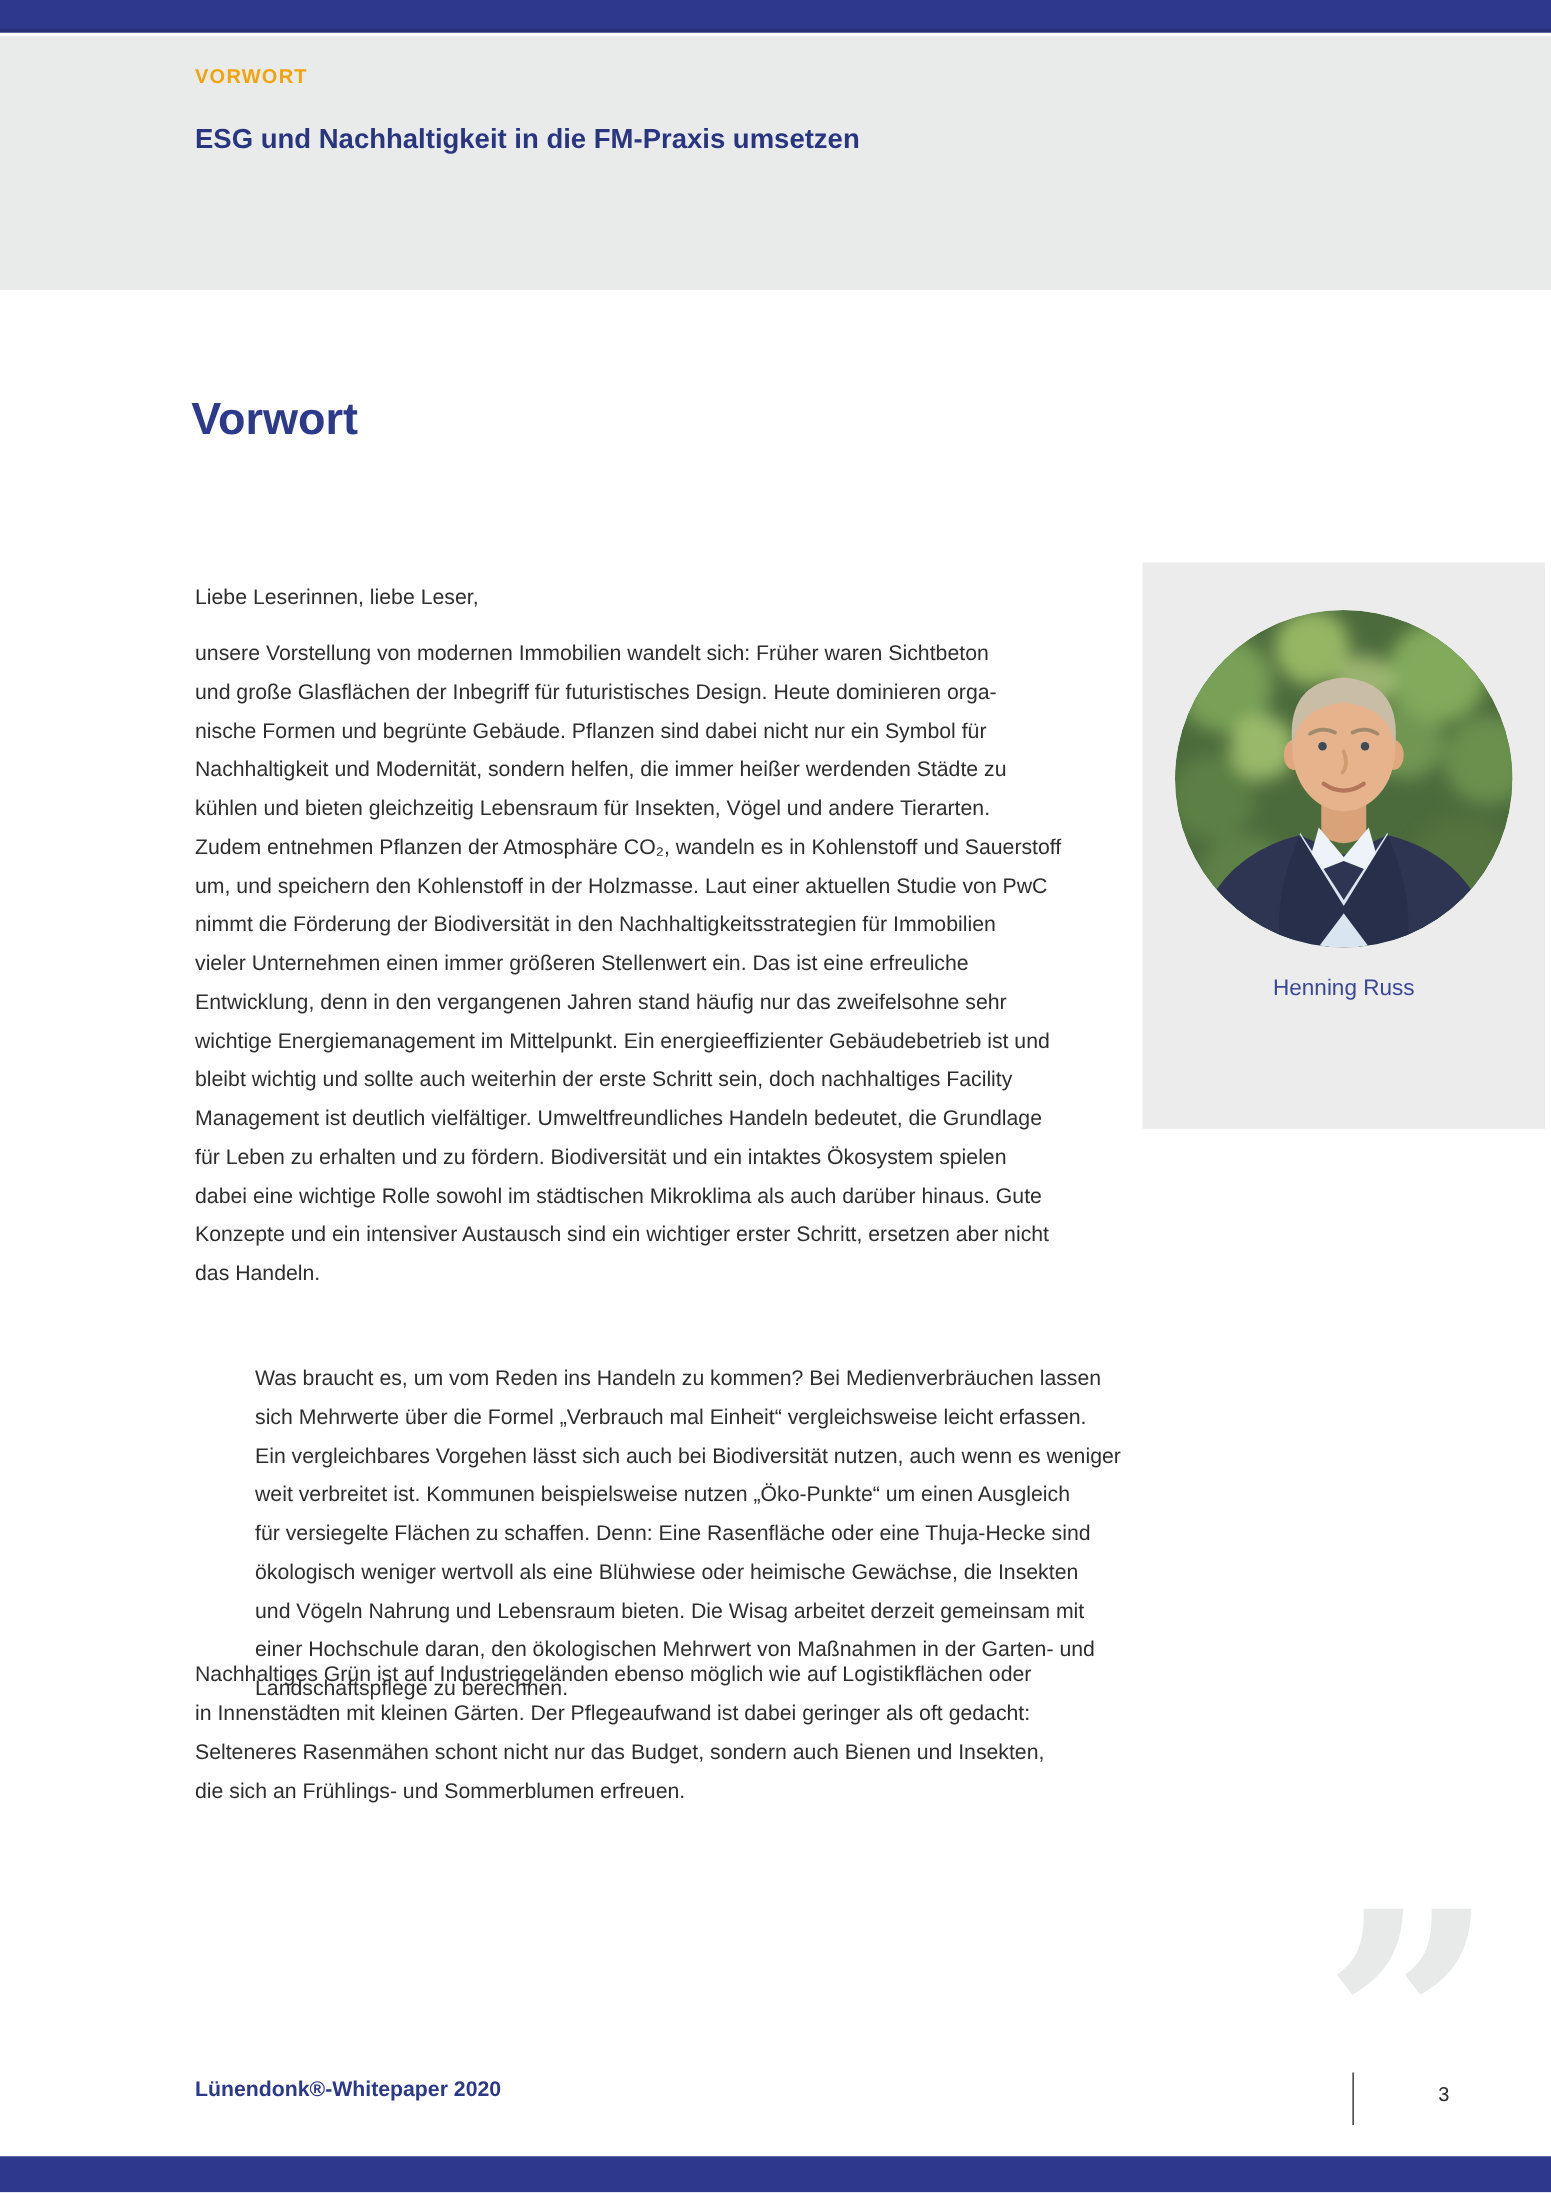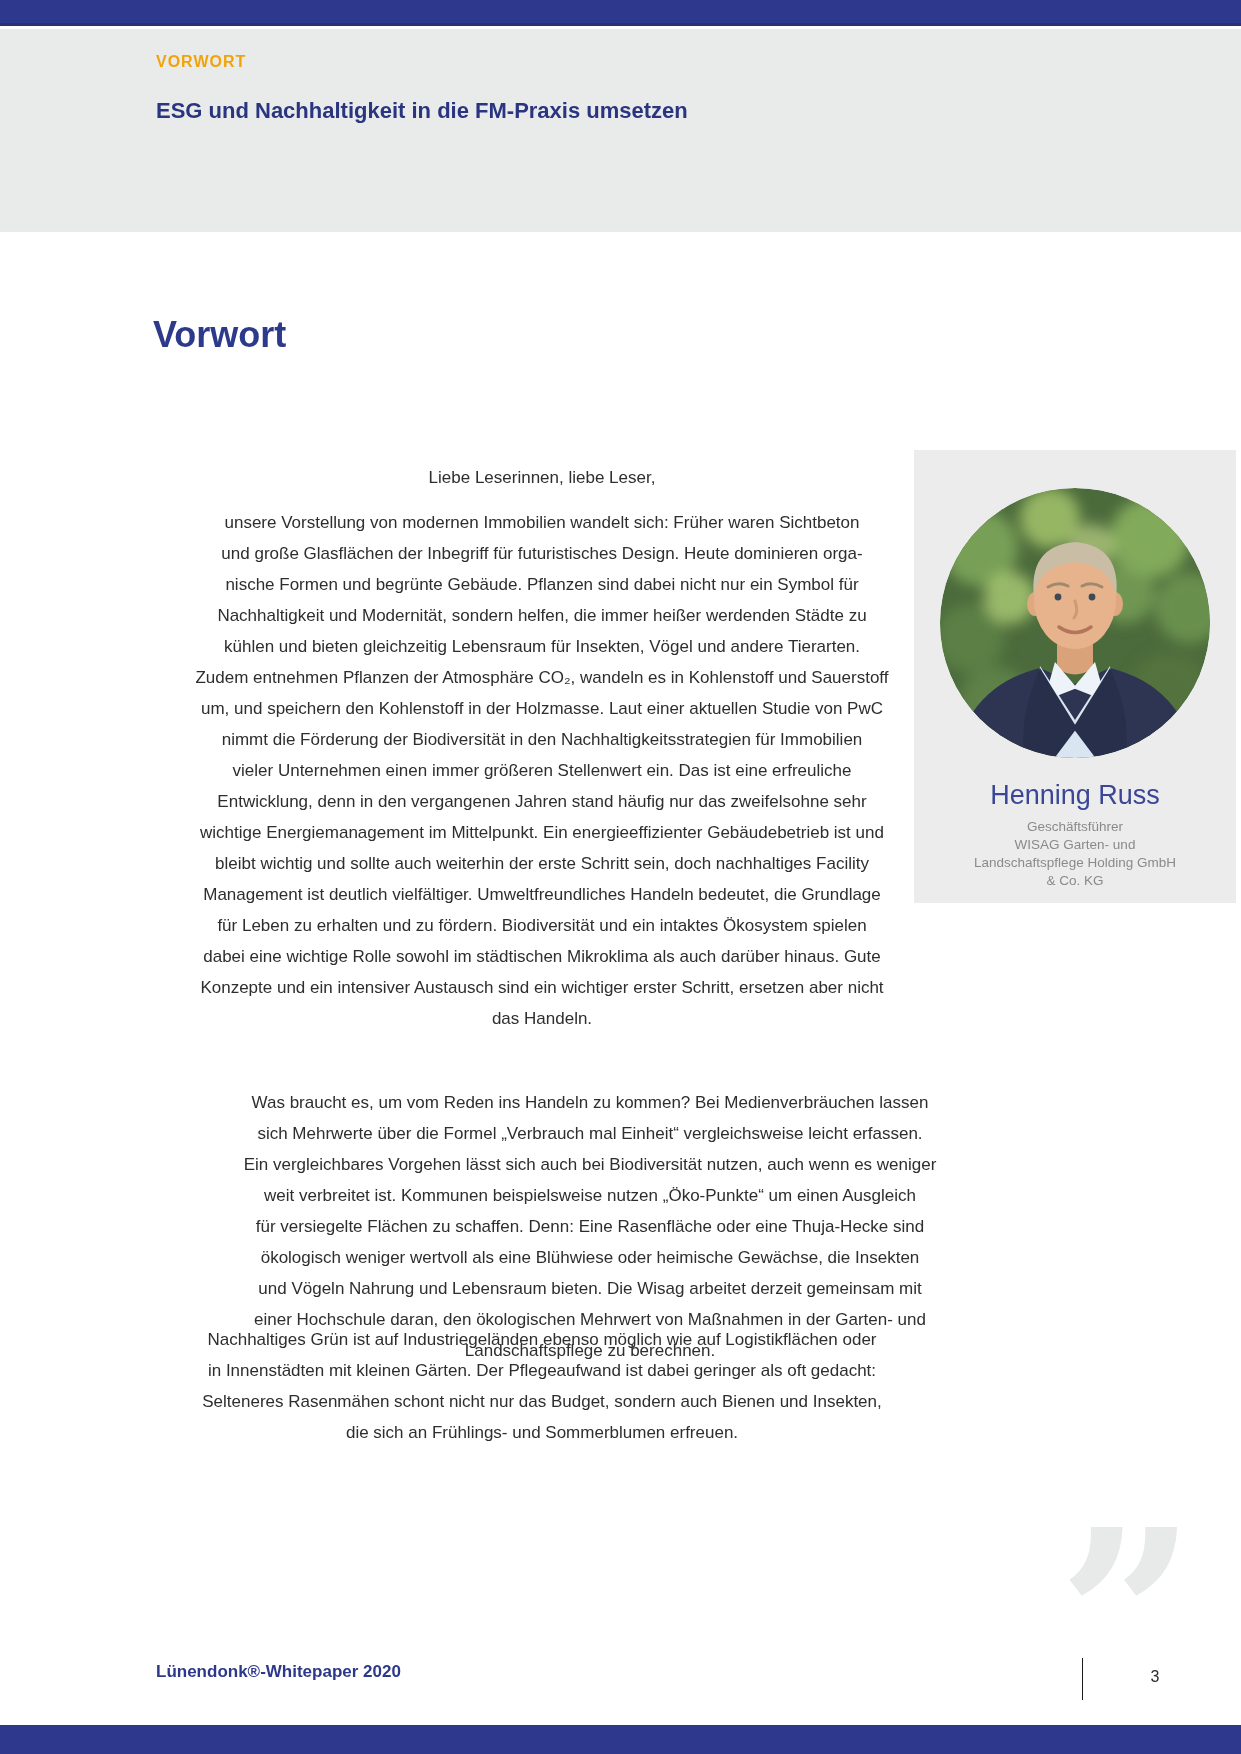--- a/index.html
+++ b/index.html
@@ -11,31 +11,31 @@
   .topbar { position:absolute; left:0; top:0; width:100%; height:26px;
     background:#2e398d; border-bottom:3px solid #283273; }
   .band { position:absolute; left:0; top:29px; width:100%; height:203px; background:#e9ebea; }
   .kicker { position:absolute; left:156px; top:53px; font-size:16px; font-weight:bold;
     letter-spacing:1px; color:#f0a30a; }
   .subtitle { position:absolute; left:156px; top:98px; font-size:22px; font-weight:bold;
     color:#2a3580; }
   .title { position:absolute; left:153px; top:314px; font-size:36px; font-weight:bold;
     color:#2d3a8c; }
   .bodytext { position:absolute; left:156px; width:772px; font-size:17px; line-height:31px;
-    color:#2e2e2e; white-space:pre-line;text-align:center; }
+    color:#2e2e2e; white-space:pre-line; }
   #greeting { top:462px; }
   #para-1 { top:507px; }
   #para-2 { top:1087px;margin-left:48px; }
   #para-3 { top:1324px; }
   .author-card { position:absolute; left:914px; top:450px; width:322px; height:453px;
     background:#ebeceb; }
   .photo { position:absolute; left:26px; top:38px; width:270px; height:270px;
     border-radius:50%; overflow:hidden; }
   .author-name { position:absolute; left:0; top:330px; width:100%; text-align:center;
-    font-size:27px; color:#3b4697; }
+    font-size:18px; color:#3b4697; }
   .author-role { position:absolute; left:0; top:368px; width:100%; text-align:center;
     font-size:13.5px; line-height:18px; color:#8a8a8a; white-space:pre-line; }
   .quote { position:absolute; left:1058px; top:1498px; font-family:"DejaVu Serif",serif;
     font-size:240px; line-height:240px; font-weight:bold; color:#e8eaea; }
   .footer-brand { position:absolute; left:156px; top:1662px; font-size:17px;
     font-weight:bold; color:#2c398b; }
   .page-divider { position:absolute; left:1082px; top:1658px; width:1px; height:42px;
     background:#1a1a1a; }
   .page-number { position:absolute; left:1140px; top:1668px; width:30px; text-align:center;
     font-size:16px; color:#2b2b2b; }
@@ -137,24 +137,20 @@
           <circle cx="118" cy="109" r="3.4" fill="#3e4a55"></circle>
           <circle cx="152" cy="109" r="3.4" fill="#3e4a55"></circle>
 
           <path d="M135,113 q4,11 -1,17" stroke="#cf9a72" stroke-width="3" fill="none" stroke-linecap="round"></path>
 
           <path d="M119,139 q16,11 32,0" stroke="#b3765a" stroke-width="3.5" fill="none" stroke-linecap="round"></path>
         </g>
       </svg>
     </div>
     <div class="author-name">Henning Russ</div>
-    <div class="author-role">Geschäftsführer
-WISAG Garten- und
-Landschaftspflege Holding GmbH
-&amp; Co. KG</div>
   </div>
 
   <div class="quote">”</div>
 
   <div class="footer-brand">Lünendonk®-Whitepaper 2020</div>
   <div class="page-divider"></div>
   <div class="page-number">3</div>
 
   <div class="bottombar"></div>
 

